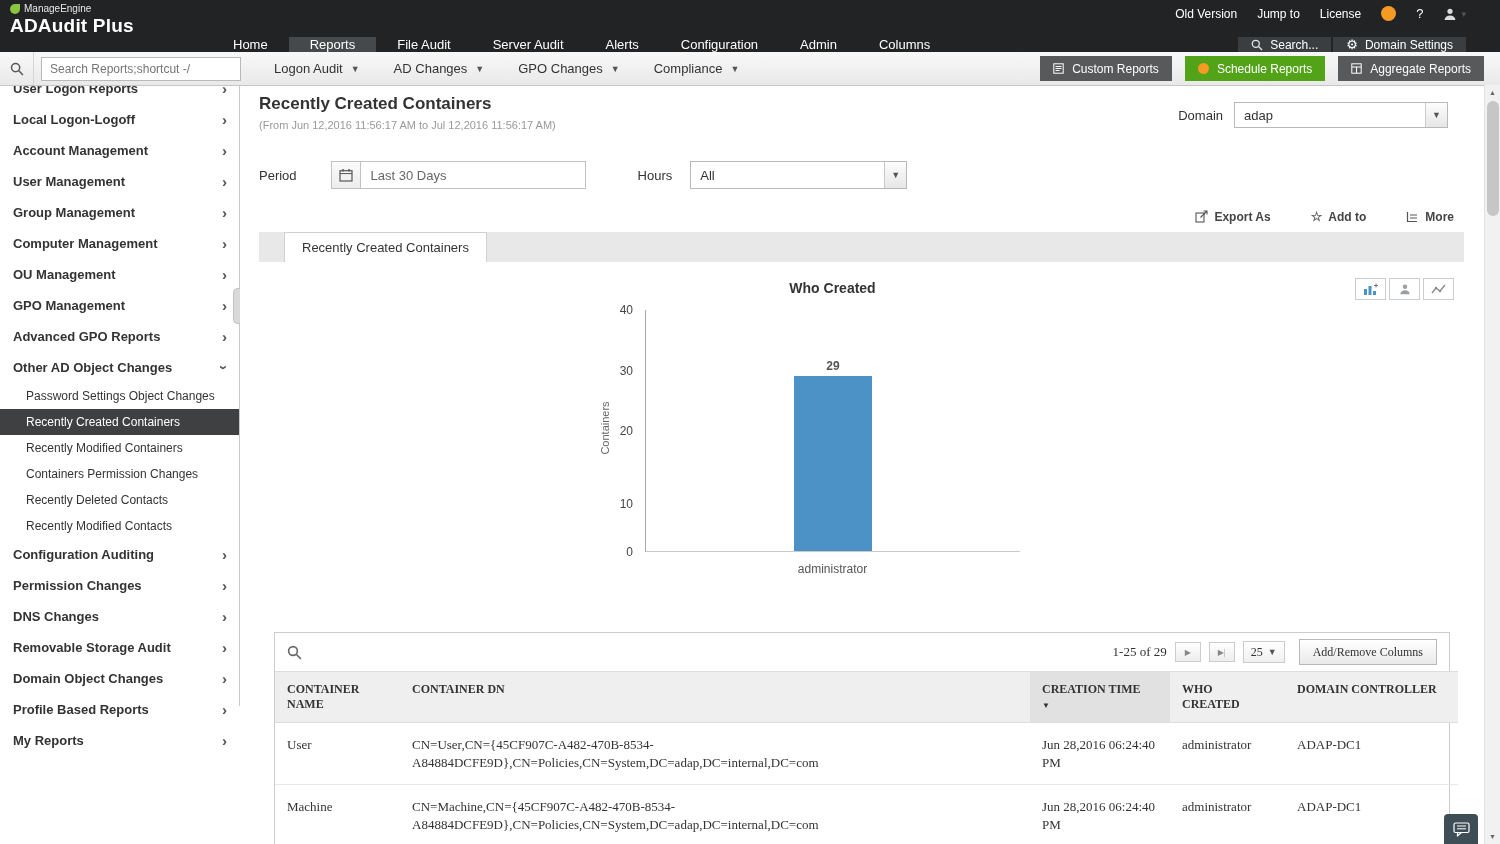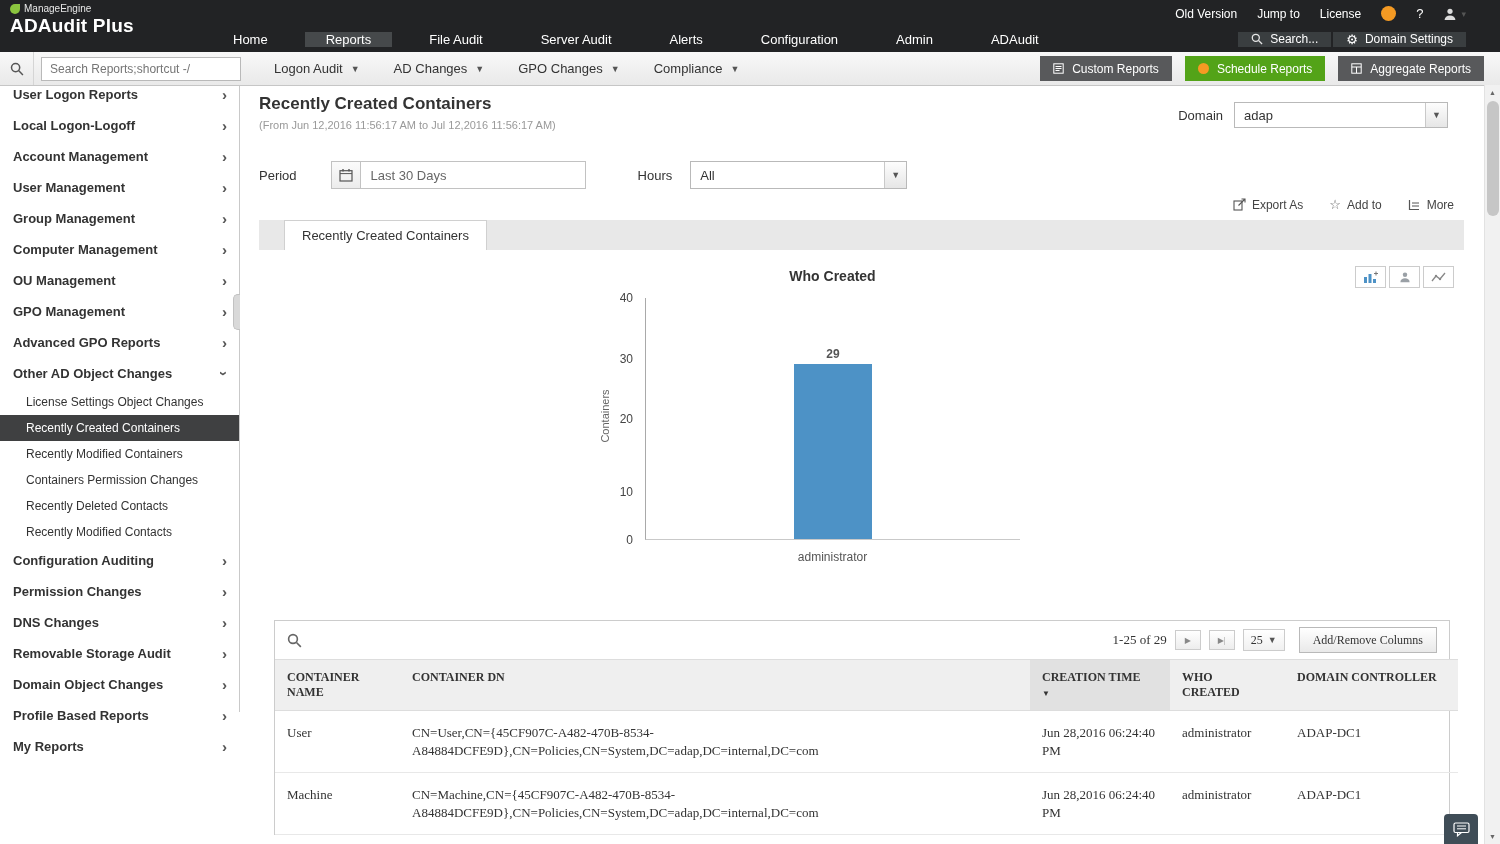--- a/index.html
+++ b/index.html
@@ -10,40 +10,40 @@
   .topbar { position:absolute; top:0; left:0; width:1500px; height:52px; background:#222325; color:#fff; z-index:5; }
   .logo { position:absolute; left:10px; top:3px; }
   .logo-top { font-size:10px; color:#e8e8e8; display:flex; align-items:center; gap:4px; }
   .leaf { width:10px; height:10px; background:#8bc53f; border-radius:50% 0 50% 50%; display:inline-block; }
   .logo-main { font-size:19px; font-weight:bold; margin-top:1px; letter-spacing:.2px; }
   .utility-row { position:absolute; top:0; right:34px; height:27px; display:flex; align-items:center; gap:20px; font-size:12px; }
   .utility-row .ulink { color:#fff; cursor:pointer; }
   .orange-dot { width:15px; height:15px; border-radius:50%; background:#f59a23; display:inline-block; cursor:pointer; }
   .help-q { font-size:13px; cursor:pointer; }
   .user-ico { display:flex; align-items:center; gap:4px; cursor:pointer; }
-  .nav-row { position:absolute; left:212px; right:0; top:26px; height:26px; display:flex; align-items:center;gap:16px; }
+  .nav-row { position:absolute; left:212px; right:0; top:26px; height:26px; display:flex; align-items:flex-end; }
   .nav-item { padding:0 21px; font-size:13px; display:flex; align-items:center; cursor:pointer; white-space:nowrap; }
   .nav-item.active { background:#46494b; }
   .nav-right { margin-left:auto; display:flex; gap:2px; margin-right:34px; }
   .nav-btn { background:#3a3e40; padding:0 13px; display:flex; align-items:center; gap:7px; font-size:12px; cursor:pointer; white-space:nowrap; }
 
   
   .toolbar { position:absolute; top:52px; left:0; width:1500px; height:34px; background:linear-gradient(#f8f8f8,#e9e9e9); border-bottom:1px solid #c6c6c6; display:flex; align-items:center; z-index:4; }
   .tsearch-btn { width:34px; height:33px; display:flex; align-items:center; justify-content:center; border-right:1px solid #d5d5d5; cursor:pointer; }
   .tsearch-input { width:200px; height:24px; border:1px solid #b9b9b9; background:#fff; font-size:12px; padding:0 8px; color:#555; margin:0 16px 0 7px; font-family:"Liberation Sans", sans-serif; }
   .tmenu { padding:0 17px; height:33px; display:flex; align-items:center; gap:8px; font-size:13px; color:#333; cursor:pointer; white-space:nowrap; }
   .caret { font-size:9px; color:#555; }
   .toolbar-right { margin-left:auto; display:flex; gap:13px; margin-right:16px; }
   .btn-dark, .btn-green { color:#fff; font-size:12px; height:25px; padding:0 13px; display:flex; align-items:center; gap:8px; cursor:pointer; white-space:nowrap; }
   .btn-dark { background:#58595b; }
   .btn-green { background:#53a318; }
   .clock-dot { width:11px; height:11px; border-radius:50%; background:#f59a23; display:inline-block; }
 
   
-  .sidebar { position:absolute; top:76px; left:0; width:240px; height:636px; background:#fff; border-right:1px solid #c9c9c9; padding-top:3px; z-index:3; }
+  .sidebar { position:absolute; top:70px; left:0; width:240px; height:636px; background:#fff; border-right:1px solid #c9c9c9; padding-top:3px; z-index:3; }
   .side-item { height:31px; display:flex; align-items:center; justify-content:space-between; padding:0 12px 0 13px; font-size:13px; font-weight:bold; color:#333; cursor:pointer; white-space:nowrap; }
   .side-item .arrow { color:#555; font-size:15px; font-weight:bold; }
   .side-item .arrow.down { display:inline-block; transform:rotate(90deg); }
   .sub-item { height:26px; display:flex; align-items:center; padding:0 8px 0 26px; font-size:12px; color:#333; cursor:pointer; white-space:nowrap; }
   .sub-item.selected { background:#3f4041; color:#fff; }
   .side-handle { position:absolute; right:-1px; top:218px; width:7px; height:36px; background:#d9d9d9; border:1px solid #c2c2c2; border-right:none; border-radius:5px 0 0 5px; cursor:pointer; }
 
   
   .content { position:absolute; top:86px; left:240px; width:1244px; height:758px; background:#fff; overflow:hidden; }
   .page-head { display:flex; justify-content:space-between; padding:8px 36px 0 19px; }
@@ -54,21 +54,21 @@
   .sel-arrow { position:absolute; right:0; top:0; width:22px; height:100%; border-left:1px solid #c9c9c9; background:linear-gradient(#fdfdfd,#e6e6e6); display:flex; align-items:center; justify-content:center; font-size:9px; color:#555; }
   .domain-select { width:214px; }
 
   .filter-row { display:flex; align-items:center; margin-top:30px; padding-left:19px; font-size:13px; color:#333; }
   .period-group { margin-left:34px; display:flex; }
   .cal-btn { width:30px; height:28px; border:1px solid #c2c2c2; background:linear-gradient(#fbfbfb,#ececec); display:flex; align-items:center; justify-content:center; cursor:pointer; }
   .period-value { width:225px; height:28px; border:1px solid #c2c2c2; border-left:none; display:flex; align-items:center; padding:0 10px; color:#666; background:#fff; cursor:pointer; }
   .hours-label { margin-left:52px; }
   .hours-select { margin-left:18px; width:217px; height:28px; }
 
-  .actions { display:flex; justify-content:flex-end; gap:26px; margin:8px 30px 0 0; font-size:12px; color:#444; }
+  .actions { display:flex; justify-content:flex-end; gap:40px; margin:20px 30px 0 0; font-size:12px; color:#444;font-weight:bold; }
   .action { display:flex; align-items:center; gap:6px; cursor:pointer; }
 
   .tab-strip { margin:8px 20px 0 19px; background:#e8e8e8; height:30px; display:flex; align-items:flex-end; }
   .tab { background:#fff; border:1px solid #d0d0d0; border-bottom:none; height:30px; padding:0 17px; font-size:13px; display:flex; align-items:center; margin-left:25px; color:#333; cursor:pointer; }
 
   .main-panel { margin:0 20px 0 19px; position:relative; background:#fff; }
 
   
   .chart-panel { position:relative; height:364px; }
   .chart-title { position:absolute; left:386px; top:18px; width:375px; text-align:center; font-size:14px; font-weight:bold; color:#333; }
@@ -130,21 +130,21 @@
   </div>
 
   <div class="nav-row">
     <div class="nav-item">Home</div>
     <div class="nav-item active">Reports</div>
     <div class="nav-item">File Audit</div>
     <div class="nav-item">Server Audit</div>
     <div class="nav-item">Alerts</div>
     <div class="nav-item">Configuration</div>
     <div class="nav-item">Admin</div>
-    <div class="nav-item">ADAudit</div>
+    <div class="nav-item">Columns</div>
     <div class="nav-right">
       <div class="nav-btn">
         <svg width="12" height="12" viewBox="0 0 13 13">
             <circle cx="5.2" cy="5.2" r="3.8" fill="none" stroke="#e6e6e6" stroke-width="1.4"></circle>
             <line x1="8.2" y1="8.2" x2="12" y2="12" stroke="#e6e6e6" stroke-width="1.4"></line>
           </svg>
         <span>Search...</span>
       </div>
       <div class="nav-btn">
         <span style="font-size:13px;">⚙</span>
@@ -239,21 +239,21 @@
   <div class="side-item">
       <span>Advanced GPO Reports</span>
       <span class="arrow">›</span>
     </div>
   <div class="side-item">
       <span>Other AD Object Changes</span>
       <span class="arrow down">›</span>
     </div>
 
   <div>
-    <div class="sub-item">License Settings Object Changes</div>
+    <div class="sub-item">Password Settings Object Changes</div>
     <div class="sub-item selected">Recently Created Containers</div>
     <div class="sub-item">Recently Modified Containers</div>
     <div class="sub-item">Containers Permission Changes</div>
     <div class="sub-item">Recently Deleted Contacts</div>
     <div class="sub-item">Recently Modified Contacts</div>
   </div>
 
   <div class="side-item">
       <span>Configuration Auditing</span>
       <span class="arrow">›</span>

